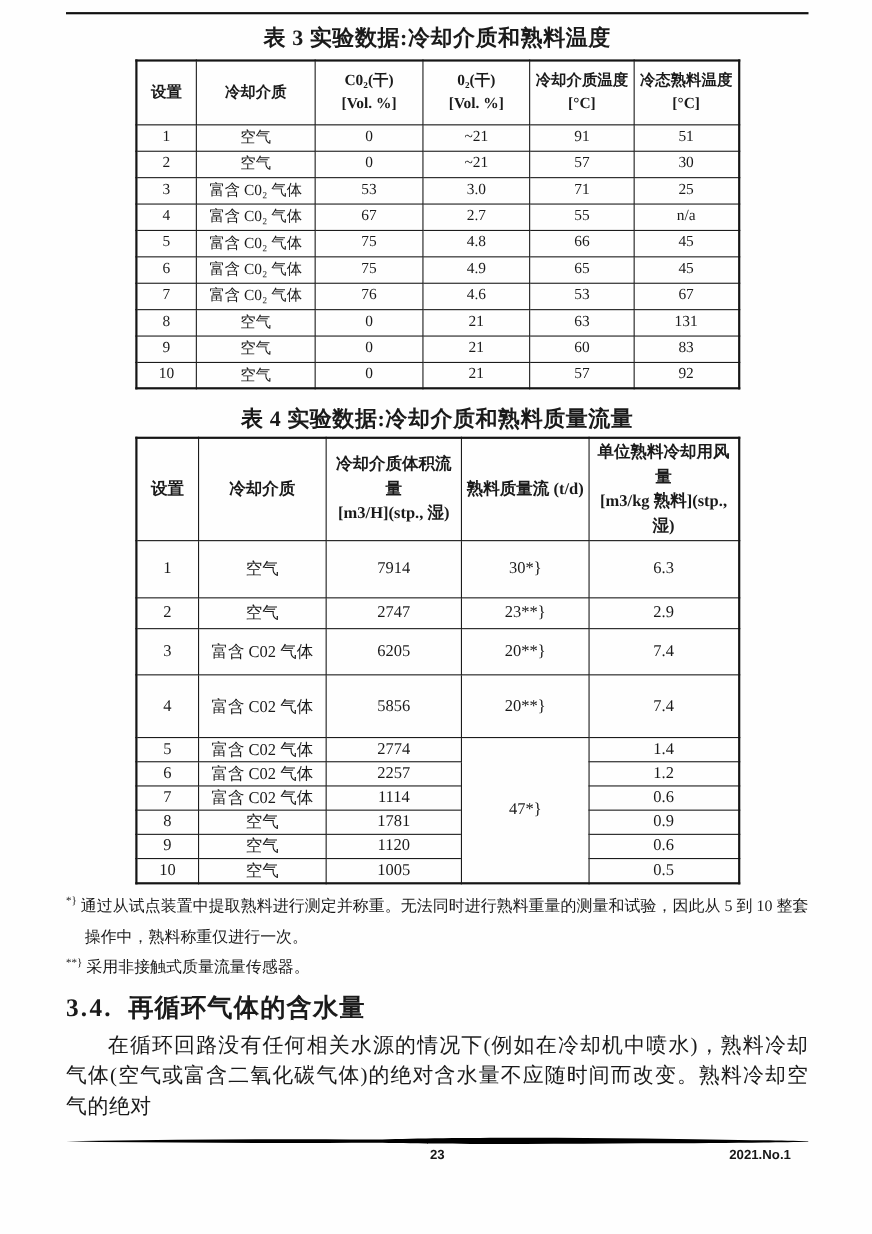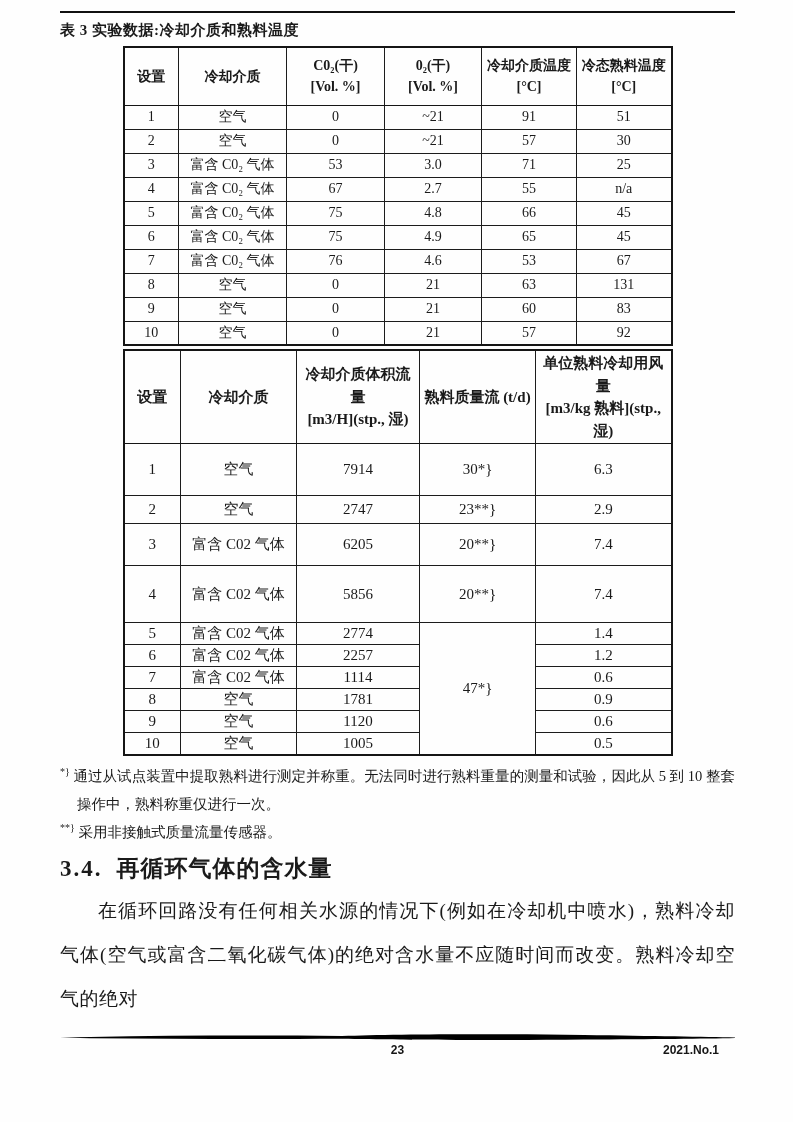--- a/index.html
+++ b/index.html
@@ -21,21 +21,22 @@
     font-size:26px;
     font-weight:600;
     letter-spacing:5px;
   }
   .head-rule {
     margin-top:11px;
     border-top:2px solid #101010;
     height:0;
   }
   .table-caption {
-    font-size:15px;
+    text-align:center;
+    font-size:20px;
     font-weight:600;
     letter-spacing:0.5px;
   }
   .caption-3 { margin-top:8px; }
   .caption-4 { margin-top:13px; }
 
   table {
     border-collapse:collapse;
     table-layout:fixed;
     margin:6px auto 0 auto;
@@ -73,21 +74,21 @@
     margin-top:6px;
     font-size:23px;
     font-weight:bold;
     letter-spacing:1px;
   }
   .section-heading .sec-no { margin-right:14px; letter-spacing:2px; }
 
   .body-paragraph {
     margin-top:5px;
     font-size:19px;
-    line-height:44px;
+    line-height:28px;
     text-indent:2em;
     text-align:justify;
     letter-spacing:0.5px;
   }
 
   .footer {
     position:absolute;
     top:1033px; left:60px; right:58px;
   }
   .footer-rule-svg { display:block; width:100%; height:9px; }
@@ -212,20 +213,21 @@
             <td>10</td>
             <td>空气</td>
             <td>0</td>
             <td>21</td>
             <td>57</td>
             <td>92</td>
           </tr>
         </tbody>
     </table>
 
+    <div class="table-caption caption-4">表 4 实验数据:冷却介质和熟料质量流量</div>
 
     <table id="table4">
       <colgroup>
         <col style="width:57px">
           <col style="width:116px">
           <col style="width:123px">
         <col style="width:116px">
           <col style="width:136px">
       </colgroup>
       <thead>

